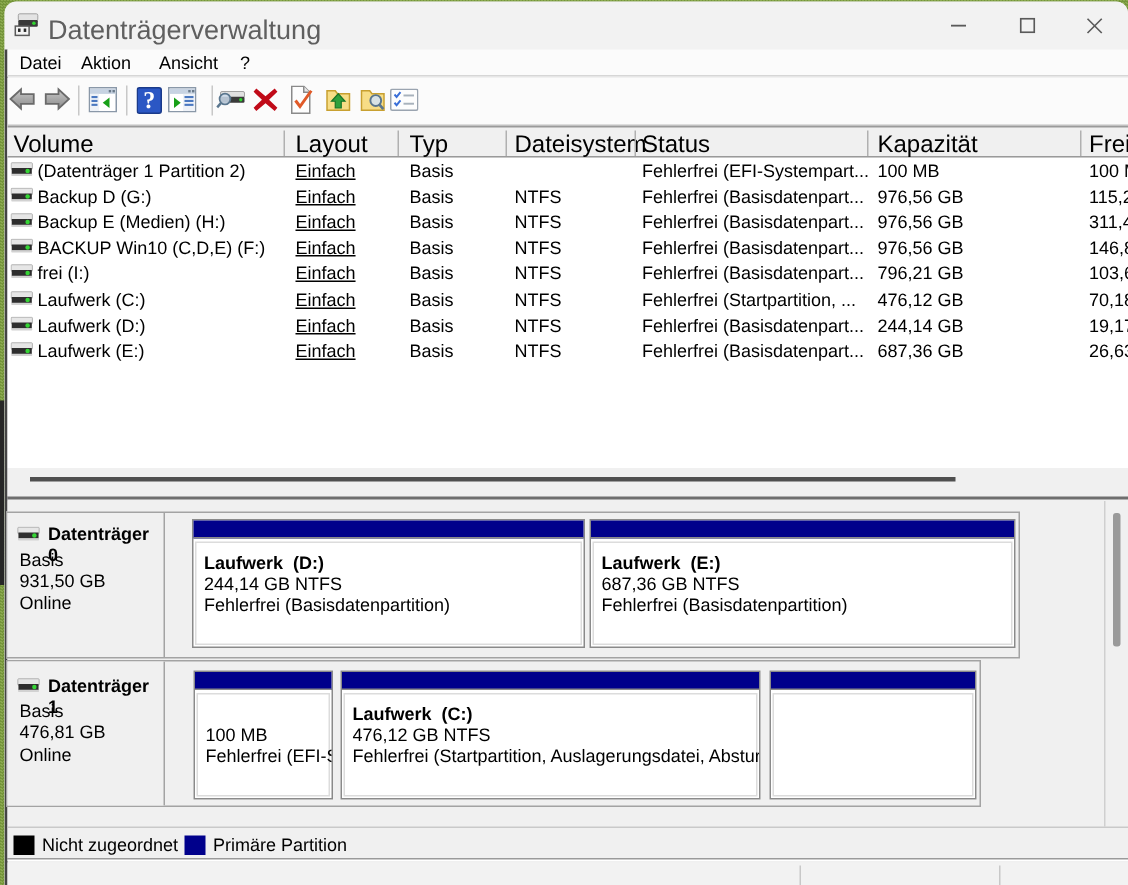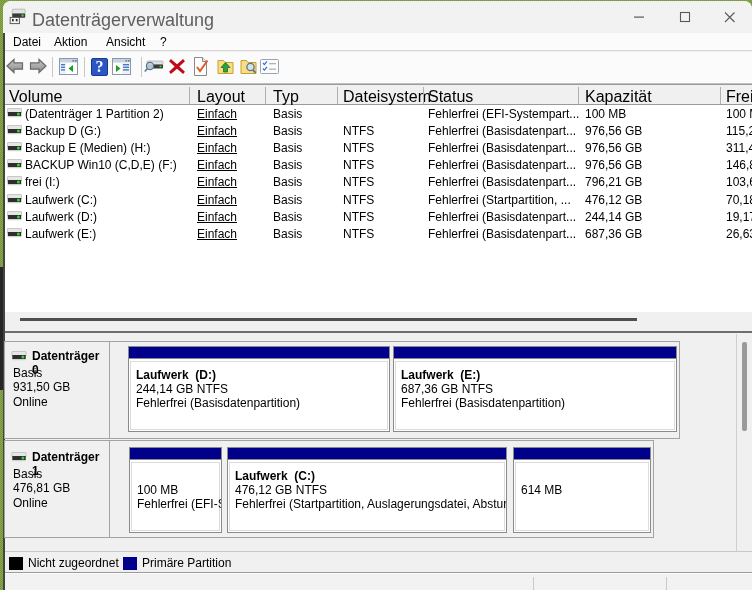--- a/index.html
+++ b/index.html
@@ -385,19 +385,16 @@
         <div class="pblock" style="left:222px; width:280px; top:5.5px;">
           <div class="pbar"></div>
           <div class="pinner"></div>
           <div class="ptext" style="width:271px;"><b>Laufwerk&nbsp; (C:)</b>
 476,12 GB NTFS
 Fehlerfrei (Startpartition, Auslagerungsdatei, Absturzabbild, Primäre Partition)</div>
         </div>
         <div class="pblock" style="left:508px; width:137.5px; top:5.5px;">
           <div class="pbar"></div>
           <div class="pinner"></div>
-          <div class="ptext" style="width:128.5px;">
-614 MB
-</div>
         </div>
       </div>
     </div>
 </div>
 
 </body></html>

